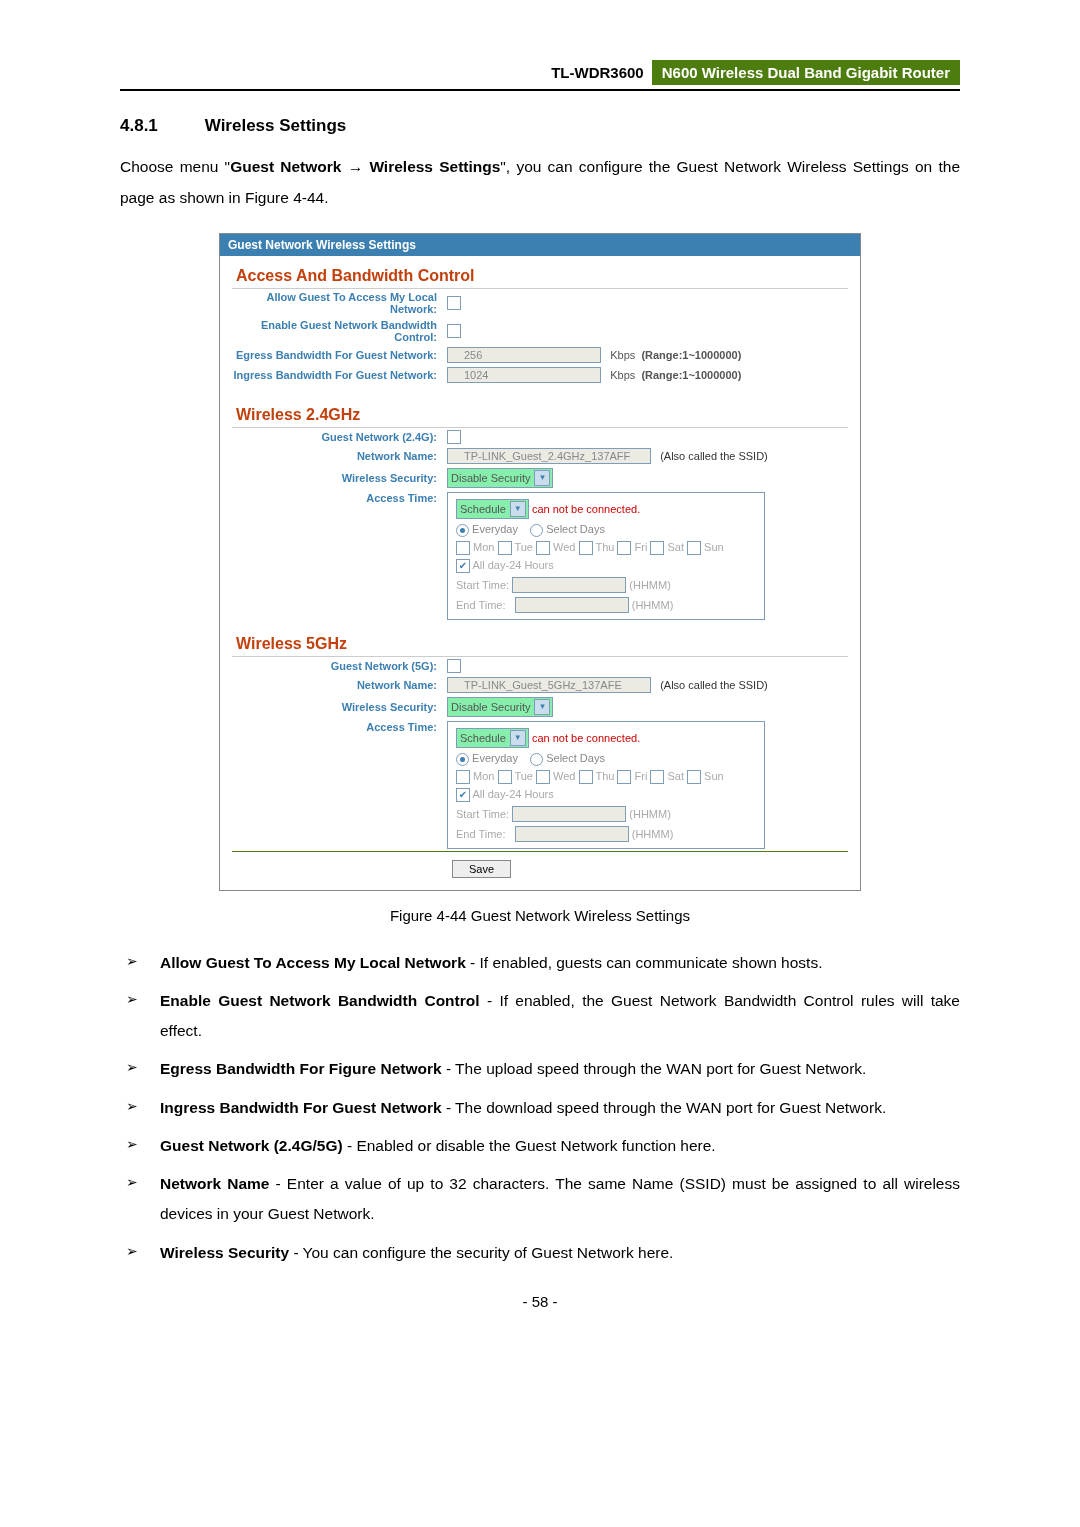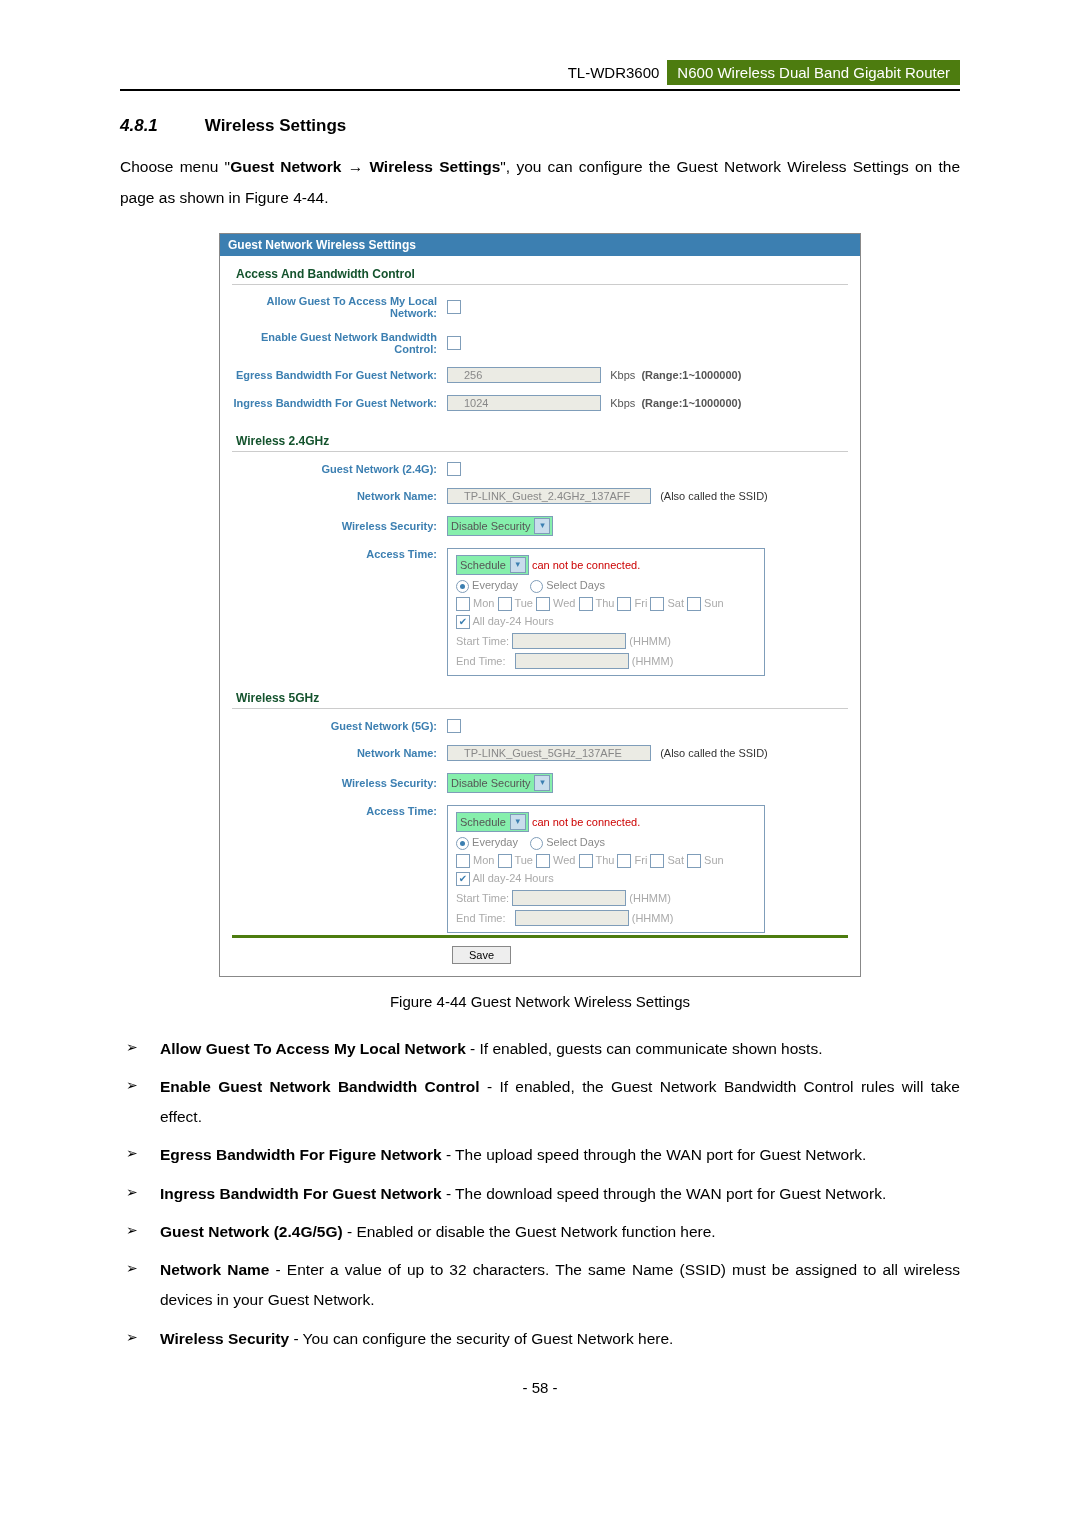--- a/index.html
+++ b/index.html
@@ -1,44 +1,44 @@
 <!DOCTYPE html>
 <html><head>
 <meta charset="utf-8">
 <style>
 body { font-family: Arial, sans-serif; margin: 0; background: #fff; width: 1080px; }
 .page { padding: 60px 120px 30px 120px; }
 .header-bar { border-bottom: 2.5px solid #000; margin-bottom: 25px; }
-.header-inner { display: flex; justify-content: flex-end; align-items: baseline; padding-bottom: 4px; font-size: 15px; font-weight: normal; }
+.header-inner { display: flex; justify-content: flex-end; align-items: baseline; padding-bottom: 4px; font-size: 15px; font-weight: bold; }
 .model { padding: 3px 8px 3px 0; }
 .product-name { background: #4d7c0f; color: #fff; padding: 4px 10px 4px 10px; }
 
 .sec-title { font-size: 17px; font-weight: bold; }
-.sec-num { display: inline-block; width: 80px; font-style: italic; }
+.sec-num { display: inline-block; width: 80px; }
 .body-text { font-size: 15.5px; line-height: 2.0; margin: 15px 0 20px 0; text-align: justify; }
 
 .panel-wrap { border: 1px solid #888; width: 640px; margin: 0 auto; background: #fff; }
 .panel-hdr { background: #3c7fb1; color: #fff; font-weight: bold; font-size: 12px; padding: 4px 8px; }
 .panel-body { padding: 6px 12px 8px 12px; font-size: 11px; }
-.subhdr { color: #14532d; font-weight: bold; font-size: 12px; border-bottom: 1px solid #ccc; padding: 3px 0 3px 4px; margin-top: 2px; }
-.row { display: flex; align-items: center; padding: 2px 0; margin-top: 8px; }
+.subhdr { color: #c2410c; font-weight: bold; font-size: 16px; border-bottom: 1px solid #ccc; padding: 3px 0 3px 4px; margin-top: 2px; }
+.row { display: flex; align-items: center; padding: 2px 0; }
 .lbl { width: 205px; text-align: right; color: #3c7fb1; font-weight: bold; font-size: 11px; padding-right: 10px; }
 .val { font-size: 11px; color: #555; }
 .inp { border: 1px solid #7f9db9; padding: 1px 16px; font-size: 11px; background: #fff; }
 .inp.dis { background: #ebebe4; color: #888; }
 .sel { border: 1px solid #7f9db9; font-size: 11px; background: #86efac; padding: 1px 2px 1px 3px; display: inline-flex; align-items: center; }
 .sel .arr { display:inline-block; width:14px; height:14px; background:#c9ddec; border:1px solid #7f9db9; margin-left:4px; text-align:center; line-height:12px; font-size:9px; color:#3c7fb1;}
 .dis-txt { color:#aaa; }
 .schedule-wrap { border:1px solid #7f9db9; padding: 6px 8px; display:inline-block; min-width:300px;}
 .chk { width:12px; height:12px; border:1px solid #7f9db9; display:inline-block; vertical-align:middle; background:#fff; }
 .chk.on { background:#fff; }
 .chk.on:after { content:"✔"; color:#3c7fb1; font-size:10px; display:block; line-height:12px; text-align:center; }
 .rad { width:11px; height:11px; border:1px solid #7f9db9; border-radius:50%; display:inline-block; vertical-align:middle; background:#fff; position:relative;}
 .rad.on:after { content:""; width:5px; height:5px; background:#3c7fb1; border-radius:50%; position:absolute; top:3px; left:3px;}
-.sv-row { border-top:3px solid #4d7c0f; padding: 8px 0 4px 220px; }
+.sv-row { border-top:1px solid #4d7c0f; padding: 8px 0 4px 220px; }
 .btn { border:1px solid #888; background:#eee; padding:2px 16px; font-size:11px; }
 
 .fig-cap { text-align: center; font-size: 15px; margin: 16px 0 24px 0; }
 
 ul.bullets { list-style: none; padding: 0; margin: 0 0 0 6px; }
 ul.bullets li { display: flex; font-size: 15.5px; line-height: 1.95; margin-bottom: 8px; text-align: justify; }
 ul.bullets li .arrow { flex: 0 0 34px; font-size: 14px; }
 ul.bullets li .txt { flex: 1; }
 .footer { text-align:center; font-size:15px; margin-top: 25px; }
 </style>

